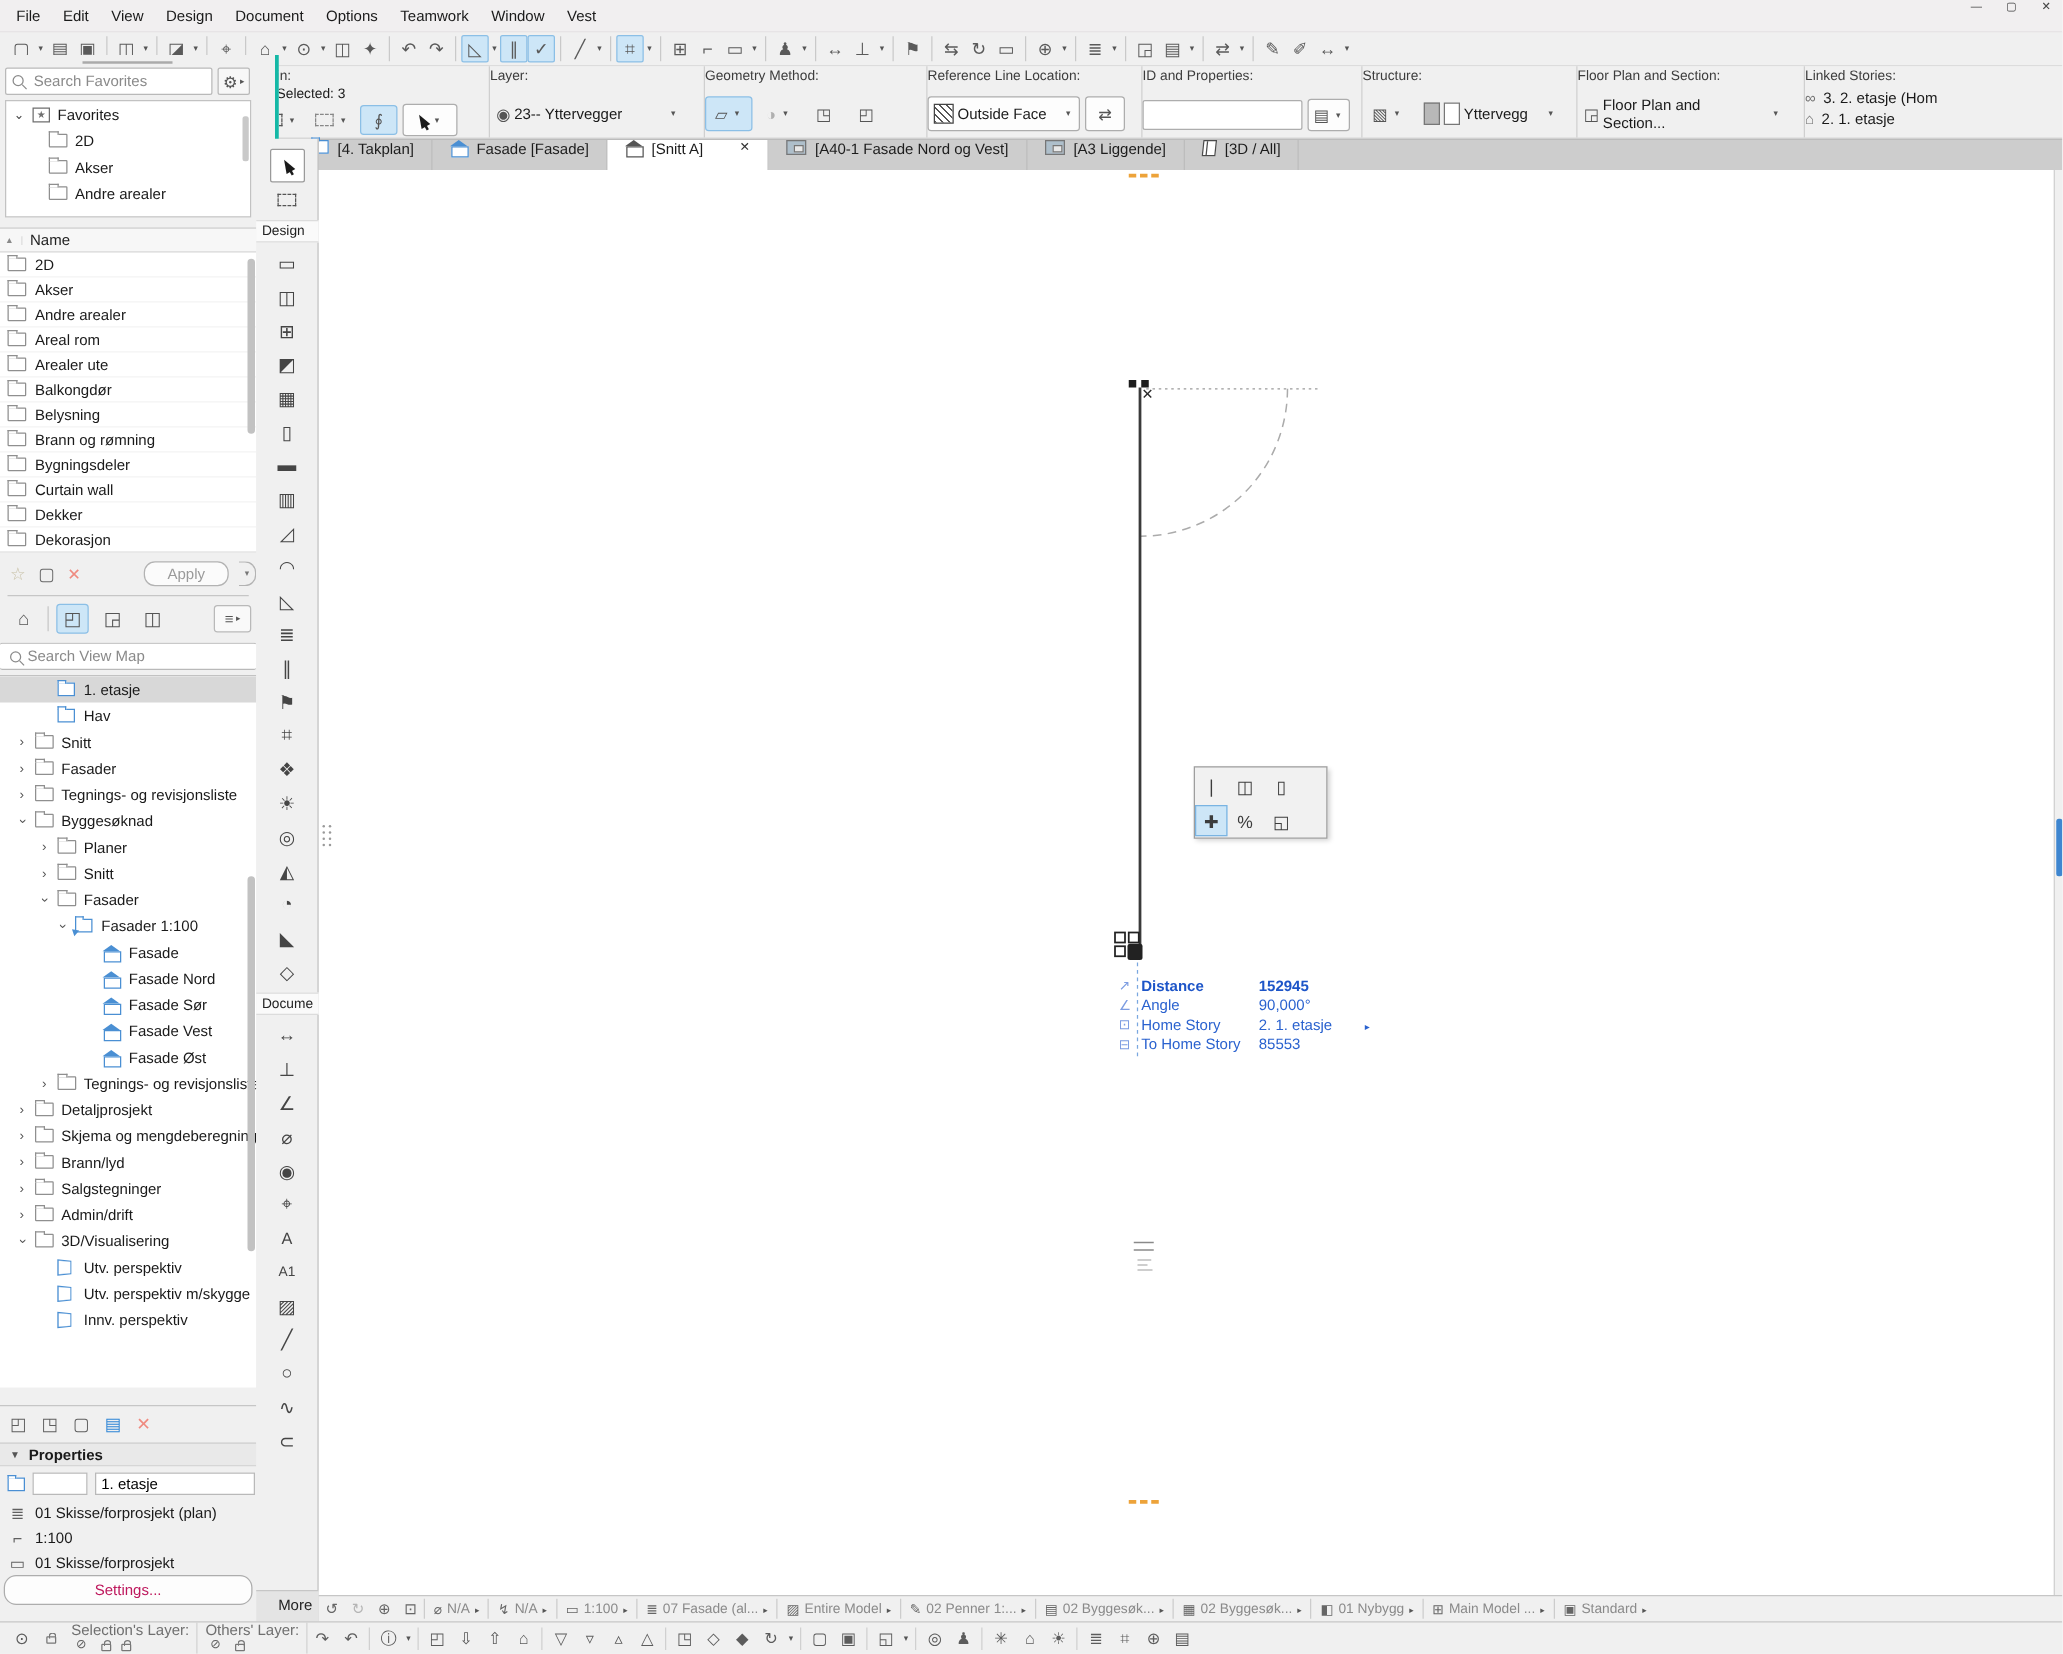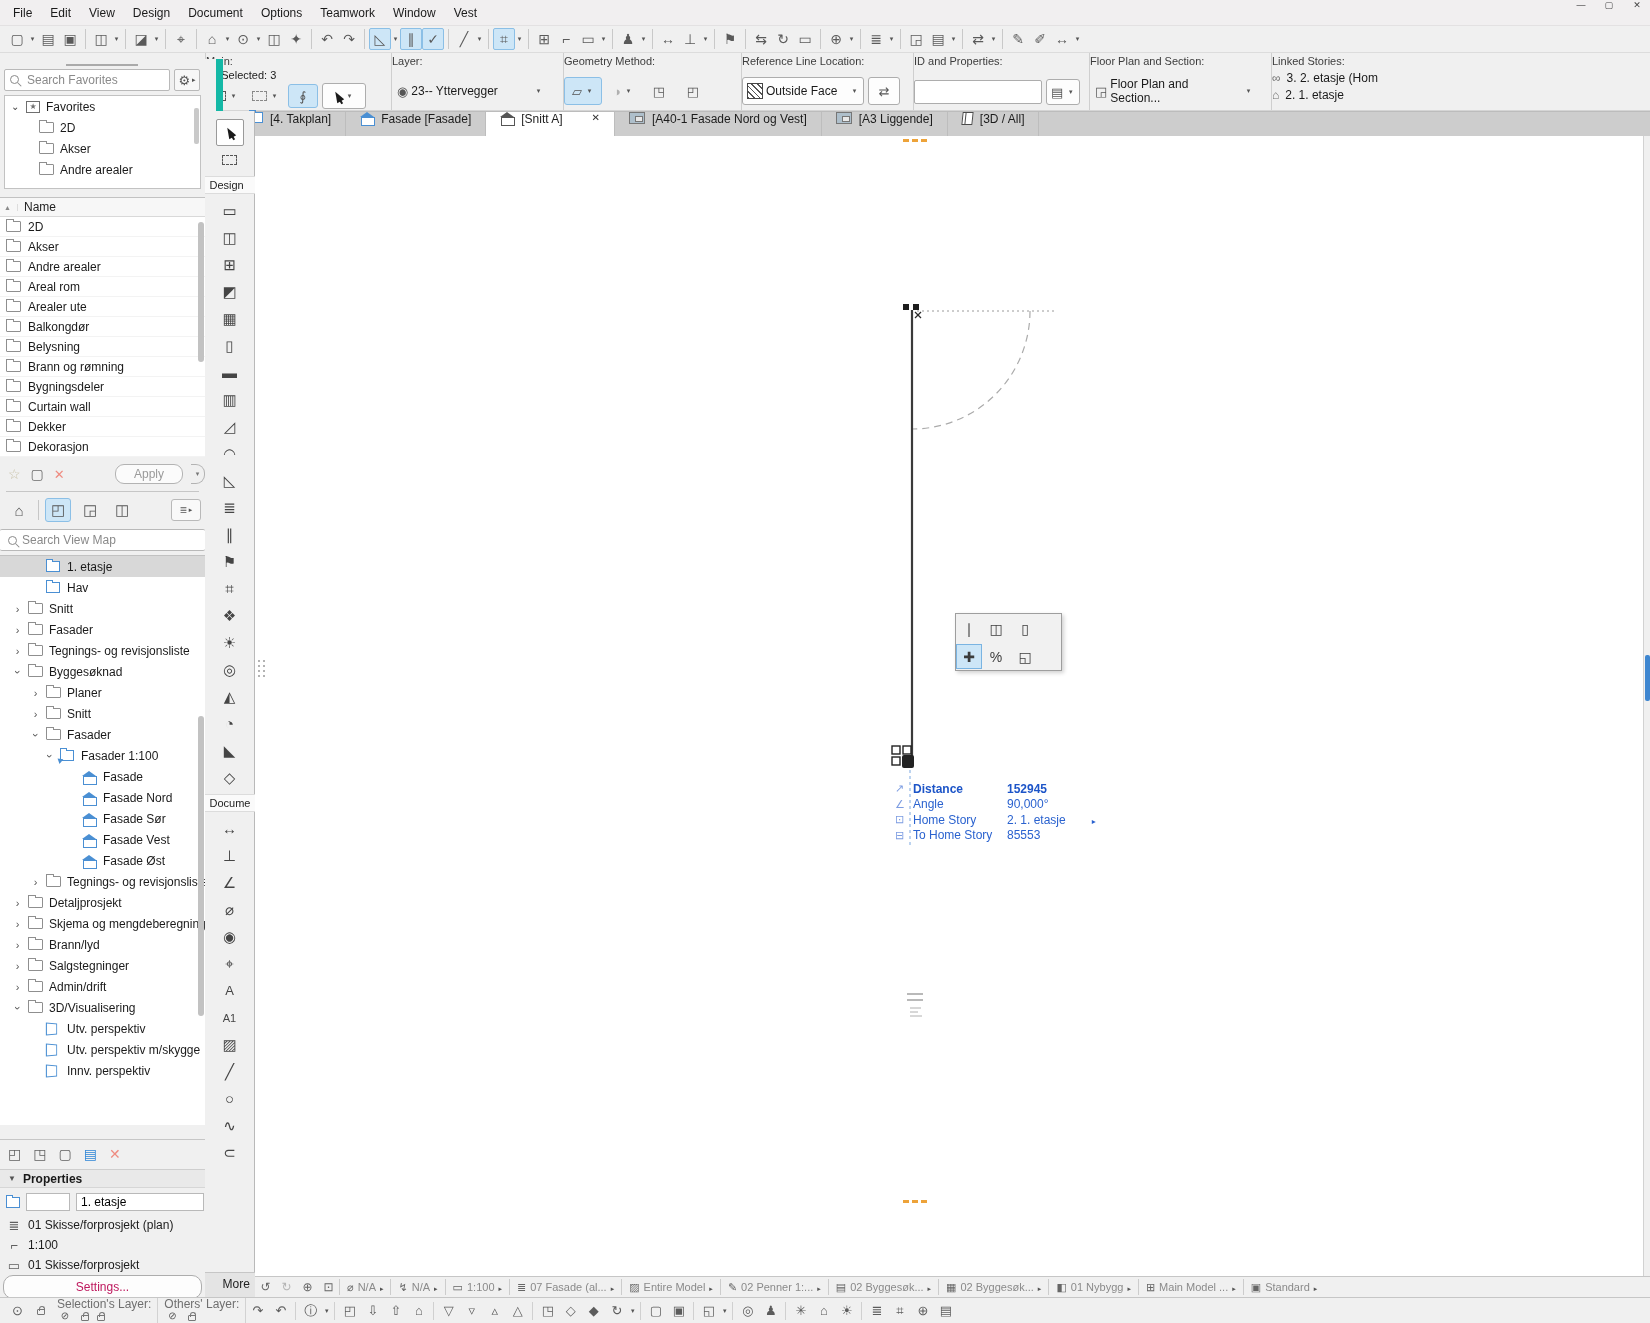--- a/index.html
+++ b/index.html
@@ -63,21 +63,21 @@
   .i-house::after{content:"";position:absolute;top:5px;left:1px;width:12px;height:7px;border:1px solid #4a8fd3;background:#fff}
   .i-house.dark::before{border-bottom-color:#555}
   .i-house.dark::after{border-color:#555}
   .i-persp{width:12px;height:12px;border:1px solid #4a8fd3;background:#fff;transform:perspective(24px) rotateY(22deg)}
   .i-layout{width:16px;height:12px;border:1px solid #767676;background:#aebfcb}
   .i-layout::after{content:"";position:absolute;right:1px;bottom:1px;width:6px;height:4px;background:#e8e8e8;border:1px solid #767676}
   .i-3d{width:11px;height:13px;border:1px solid #4b4b4b;background:#fff;transform:skewX(-6deg)}
   .i-3d::after{content:"";position:absolute;top:0;left:2px;width:1px;height:100%;background:#4b4b4b}
 
   
-  .sidebar{left:0;top:59px;width:223px;height:1245px;background:#f0f0f0;border-right:7px solid #14b8a6}
+  .sidebar{left:0;top:44px;width:223px;height:1245px;background:#f0f0f0;border-right:3px solid #14b8a6}
   .grip{left:66px;top:5px;width:72px;height:2px;background:#aaa}
   .sinput{position:absolute;height:22px;border:1px solid #b9b9b9;background:#fff;border-radius:2px;font-size:12px;font-family:"Liberation Sans",sans-serif;padding:0 4px 0 22px;color:#222}
   .sinput::placeholder{color:#8a8a8a}
   .mag{position:absolute;width:9px;height:9px;border:1px solid #8a8a8a;border-radius:50%;z-index:2}
   .mag::after{content:"";position:absolute;width:5px;height:1px;background:#8a8a8a;transform:rotate(45deg);right:-4px;bottom:-2px}
   .gearbtn{position:absolute;width:26px;height:22px;border:1px solid #b9b9b9;background:#f7f7f7;border-radius:2px;display:flex;align-items:center;justify-content:center;color:#555;font-size:13px}
   .gearbtn::after{content:"▸";font-size:7px;margin-left:2px;color:#555}
 
   .favpanel{left:4px;top:36px;width:197px;height:94px;background:#fff;border:1px solid #c2c2c2;overflow:hidden}
   .frow{display:flex;align-items:center;gap:6px;height:21px;padding-left:6px}
@@ -351,20 +351,35 @@
       </div>
     </div>
     <div class="sec" style="width:176px">
       <div class="slabel">ID and Properties:</div>
       <div class="srow" style="margin-top:12px">
         <input class="idinput" style="">
         <span class="btn" style="width:34px;height:26px">
             <span class="g">▤</span>
             <span class="car"></span>
           </span>
+      </div>
+    </div>
+    <div class="sec" style="width:172px">
+      <div class="slabel">Structure:</div>
+      <div class="srow" style="margin-top:10px">
+        <span class="btn flat" style="width:40px;height:28px">
+            <span class="g">▧</span>
+            <span class="car"></span>
+          </span>
+        <span class="btn flat" style="height:28px;justify-content:flex-start;width:116px">
+          <span class="swatch sw-gray"></span>
+          <span class="swatch sw-white"></span>
+          <span>Yttervegg</span>
+          <span class="car" style="margin-left:auto"></span>
+        </span>
       </div>
     </div>
     <div class="sec" style="width:182px">
       <div class="slabel">Floor Plan and Section:</div>
       <div class="srow" style="margin-top:10px">
         <span class="btn flat" style="width:168px;height:28px;justify-content:flex-start">
           <span class="g">◲</span>
           <span>Floor Plan and Section...</span>
           <span class="car" style="margin-left:auto"></span>
         </span>

